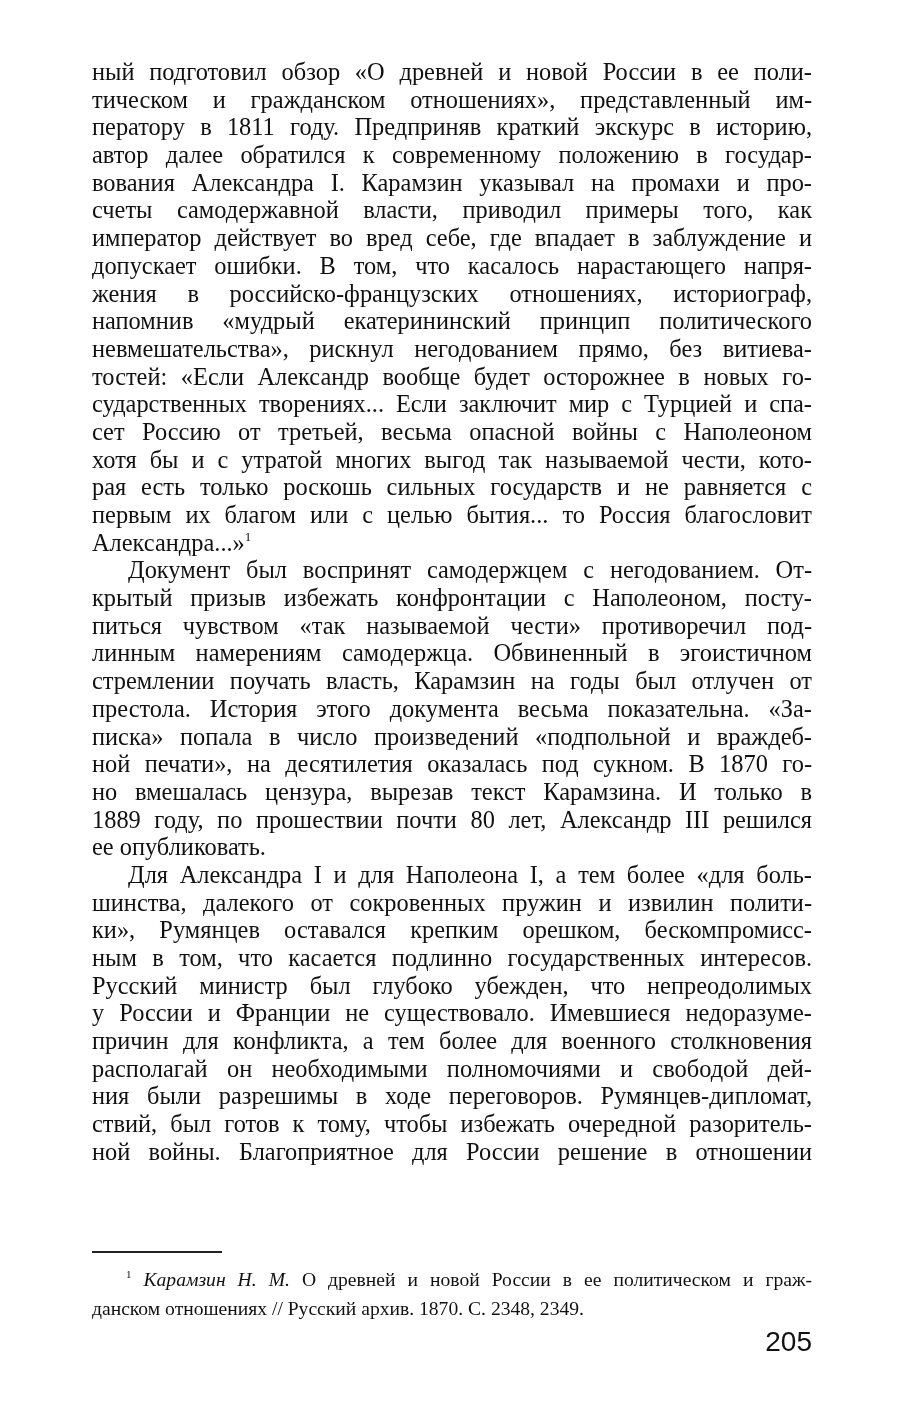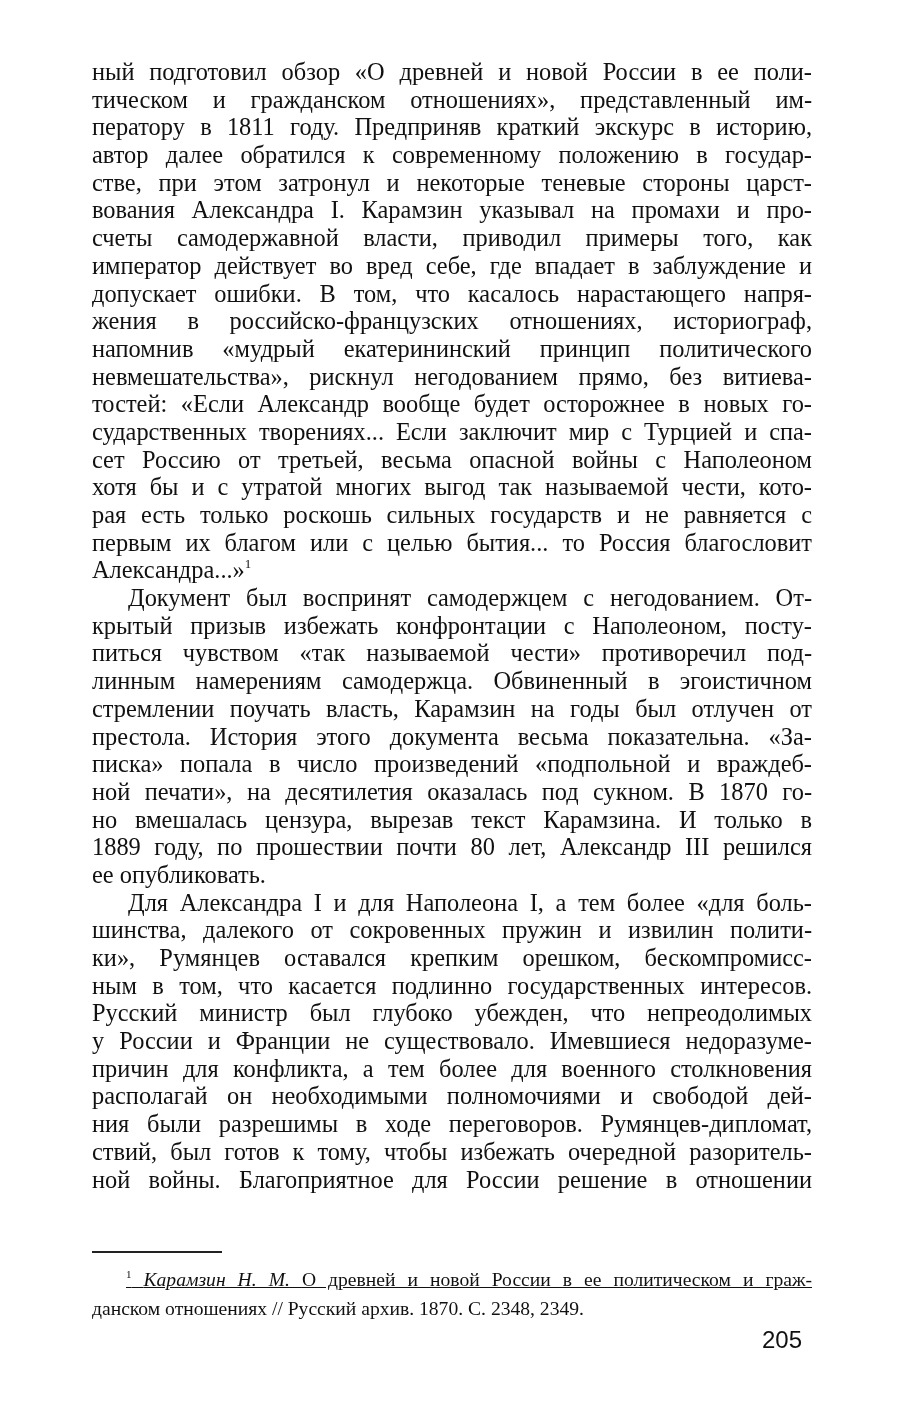--- a/index.html
+++ b/index.html
@@ -16,40 +16,39 @@
   .line.last { text-align-last: left; }
   .line.indent { padding-left: 36px; }
   sup.fn { font-size: 13px; vertical-align: 10px; line-height: 0; }
   .rule { position: absolute; left: 92px; top: 1251px; width: 130px; height: 0; border-top: 2px solid #222; }
   .footnote {
     position: absolute; left: 92px; top: 1268px; width: 720px;
     font-family: "Liberation Serif", serif; font-size: 19.6px; line-height: 23px; color: #111;
   }
   .footnote .fline { display: block; white-space: nowrap; text-align: justify; text-align-last: justify; }
   .footnote .fline.last { text-align-last: left; margin-top: 6px; }
-  .footnote .fline.indent { padding-left: 34px; text-decoration: underline; }
+  .footnote .fline.indent { padding-left: 34px; }
   .footnote sup { font-size: 11px; vertical-align: 8px; line-height: 0; }
   .footnote i { font-style: italic; }
   .page-number {
-    position: absolute; left: 762px; top: 1326px; width: 50px; 
-    font-family: "Liberation Sans", sans-serif; font-size: 24px; color: #111;
+    position: absolute; left: 762px; top: 1326px; width: 50px; text-align: right;
+    font-family: "Liberation Sans", sans-serif; font-size: 28px; color: #111;
   }
 </style>
 </head>
 <body>
 
 <div class="page">
   <div class="body-text">
 
     <div>
       <span class="line">ный подготовил обзор «О древней и новой России в ее поли-</span>
       <span class="line">тическом и гражданском отношениях», представленный им-</span>
       <span class="line">ператору в 1811 году. Предприняв краткий экскурс в историю,</span>
       <span class="line">автор далее обратился к современному положению в государ-</span>
-      <span class="line">стве, при этом затронул и некоторые теневые стороны царст-</span>
       <span class="line">вования Александра I. Карамзин указывал на промахи и про-</span>
       <span class="line">счеты самодержавной власти, приводил примеры того, как</span>
       <span class="line">император действует во вред себе, где впадает в заблуждение и</span>
       <span class="line">допускает ошибки. В том, что касалось нарастающего напря-</span>
       <span class="line">жения в российско-французских отношениях, историограф,</span>
       <span class="line">напомнив «мудрый екатерининский принцип политического</span>
       <span class="line">невмешательства», рискнул негодованием прямо, без витиева-</span>
       <span class="line">тостей: «Если Александр вообще будет осторожнее в новых го-</span>
       <span class="line">сударственных творениях... Если заключит мир с Турцией и спа-</span>
       <span class="line">сет Россию от третьей, весьма опасной войны с Наполеоном</span>

